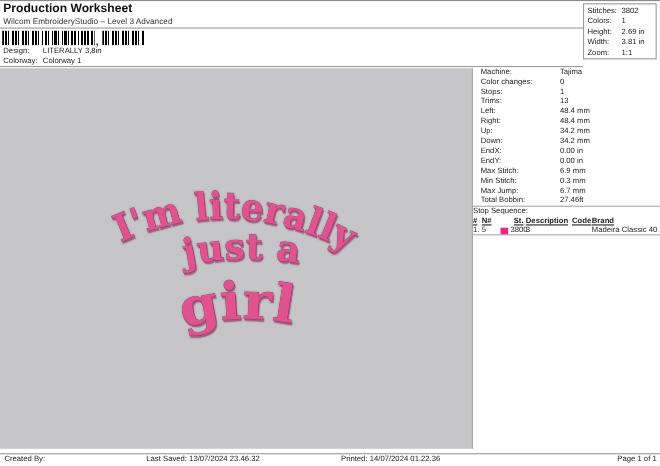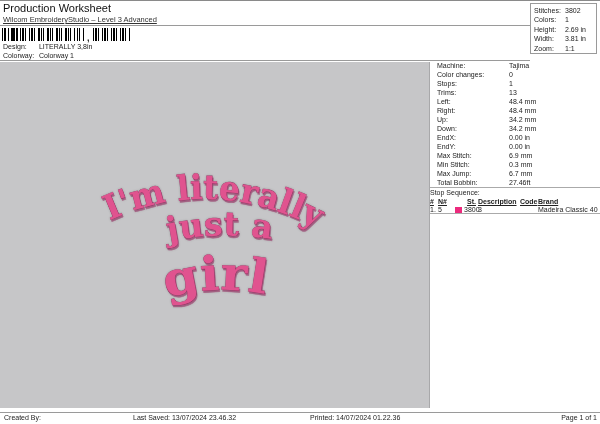--- a/index.html
+++ b/index.html
@@ -4,22 +4,22 @@
 <style>
   html,body{margin:0;padding:0;}
   body{
     width:600px;height:424px;background:#ffffff;
     font-family:"Liberation Sans", sans-serif;
     color:#1c1c1c;position:relative;overflow:hidden;
   }
   .page{position:absolute;inset:0;border-top:1px solid #8a8a8a;}
 
   
-  .title{position:absolute;left:3px;top:1px;font-size:11px;font-weight:normal;color:#111;}
-  .subtitle{position:absolute;left:3px;top:14px;font-size:7.5px;color:#333;text-decoration:underline;}
+  .title{position:absolute;left:3px;top:1px;font-size:11px;font-weight:bold;color:#111;}
+  .subtitle{position:absolute;left:3px;top:14px;font-size:7.5px;color:#333;}
   .hr{position:absolute;height:0;border-top:1px solid #9a9a9a;}
   .hr1{left:0;top:24px;width:530px;}
   .hr2{left:0;top:59px;width:530px;}
 
   .barcode{position:absolute;left:2px;top:27px;height:13px;display:flex;align-items:flex-end;}
   .bars{display:inline-block;height:13px;
     background:repeating-linear-gradient(90deg,#000 0,#000 1.5px,#fff 1.5px,#fff 2.5px,#000 2.5px,#000 4.5px,#fff 4.5px,#fff 5.5px,#000 5.5px,#000 6.5px,#fff 6.5px,#fff 9px);}
   .b1{width:84px;}
   .b2{width:38px;margin-left:3px;}
   .barcode .comma{font-size:9px;font-weight:bold;line-height:6px;margin-left:1px;}

